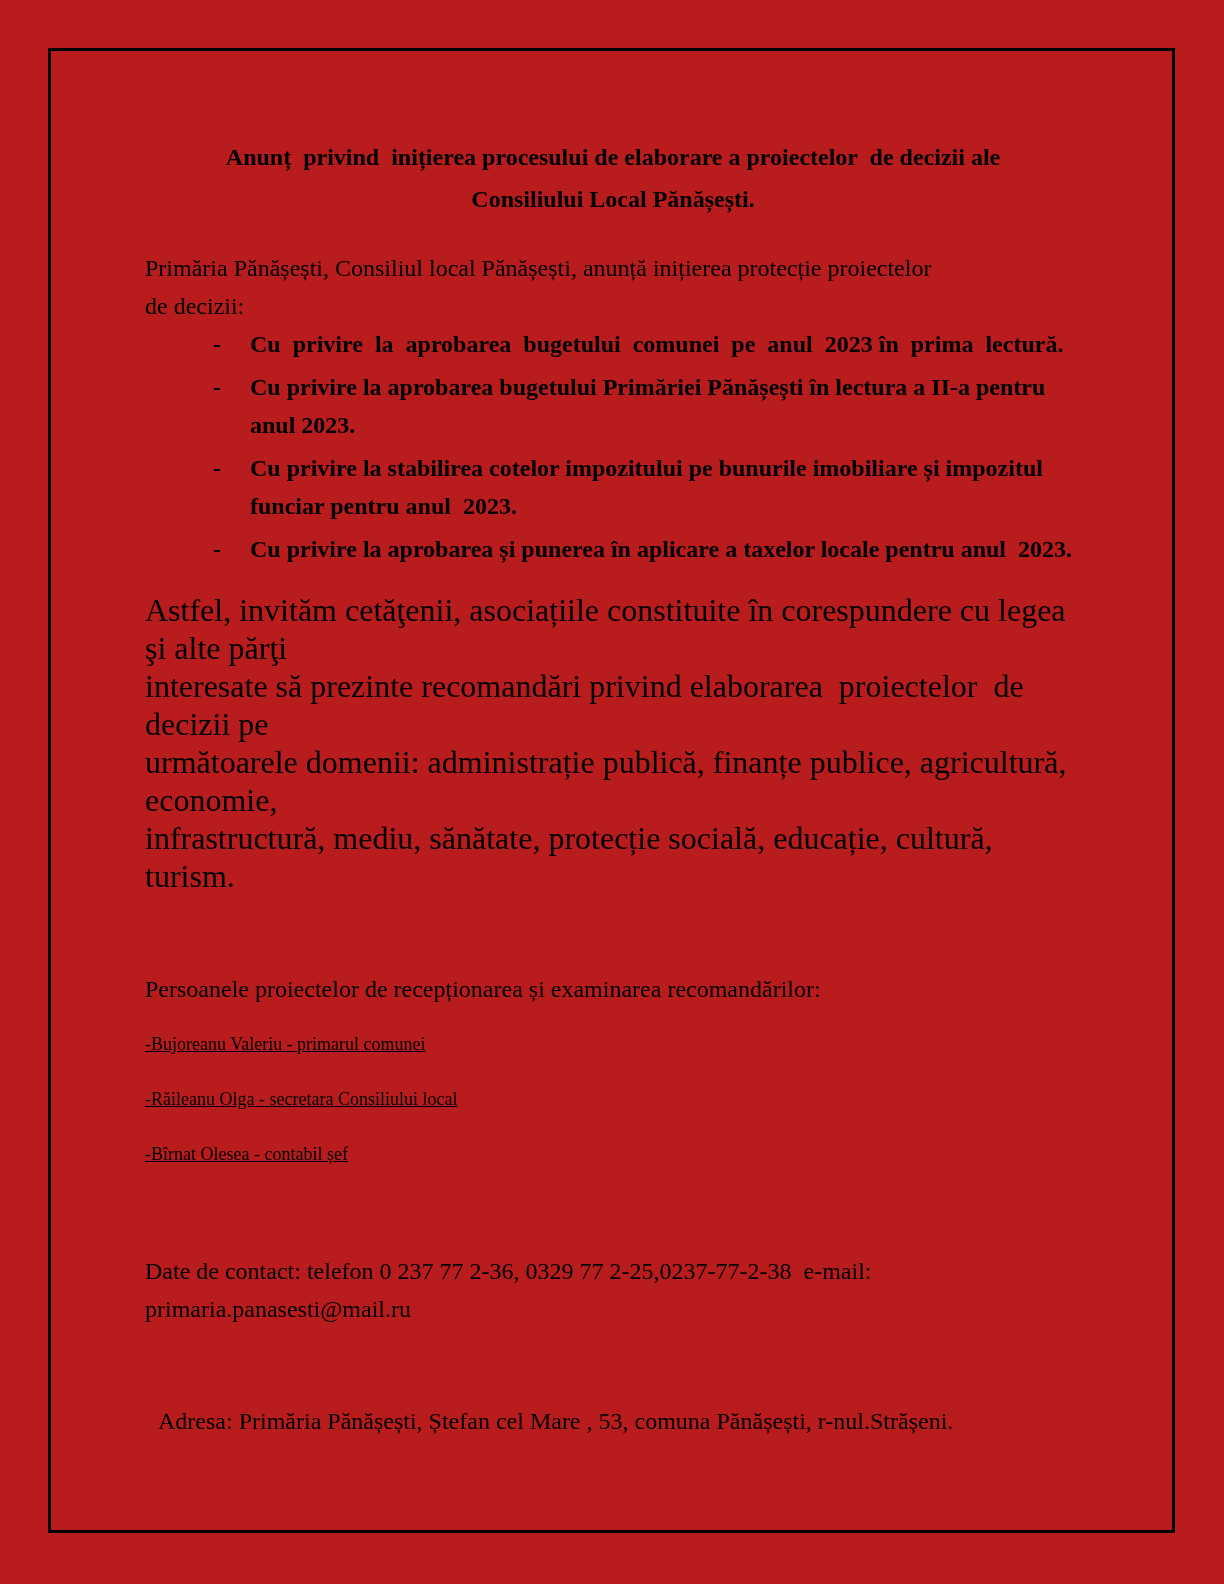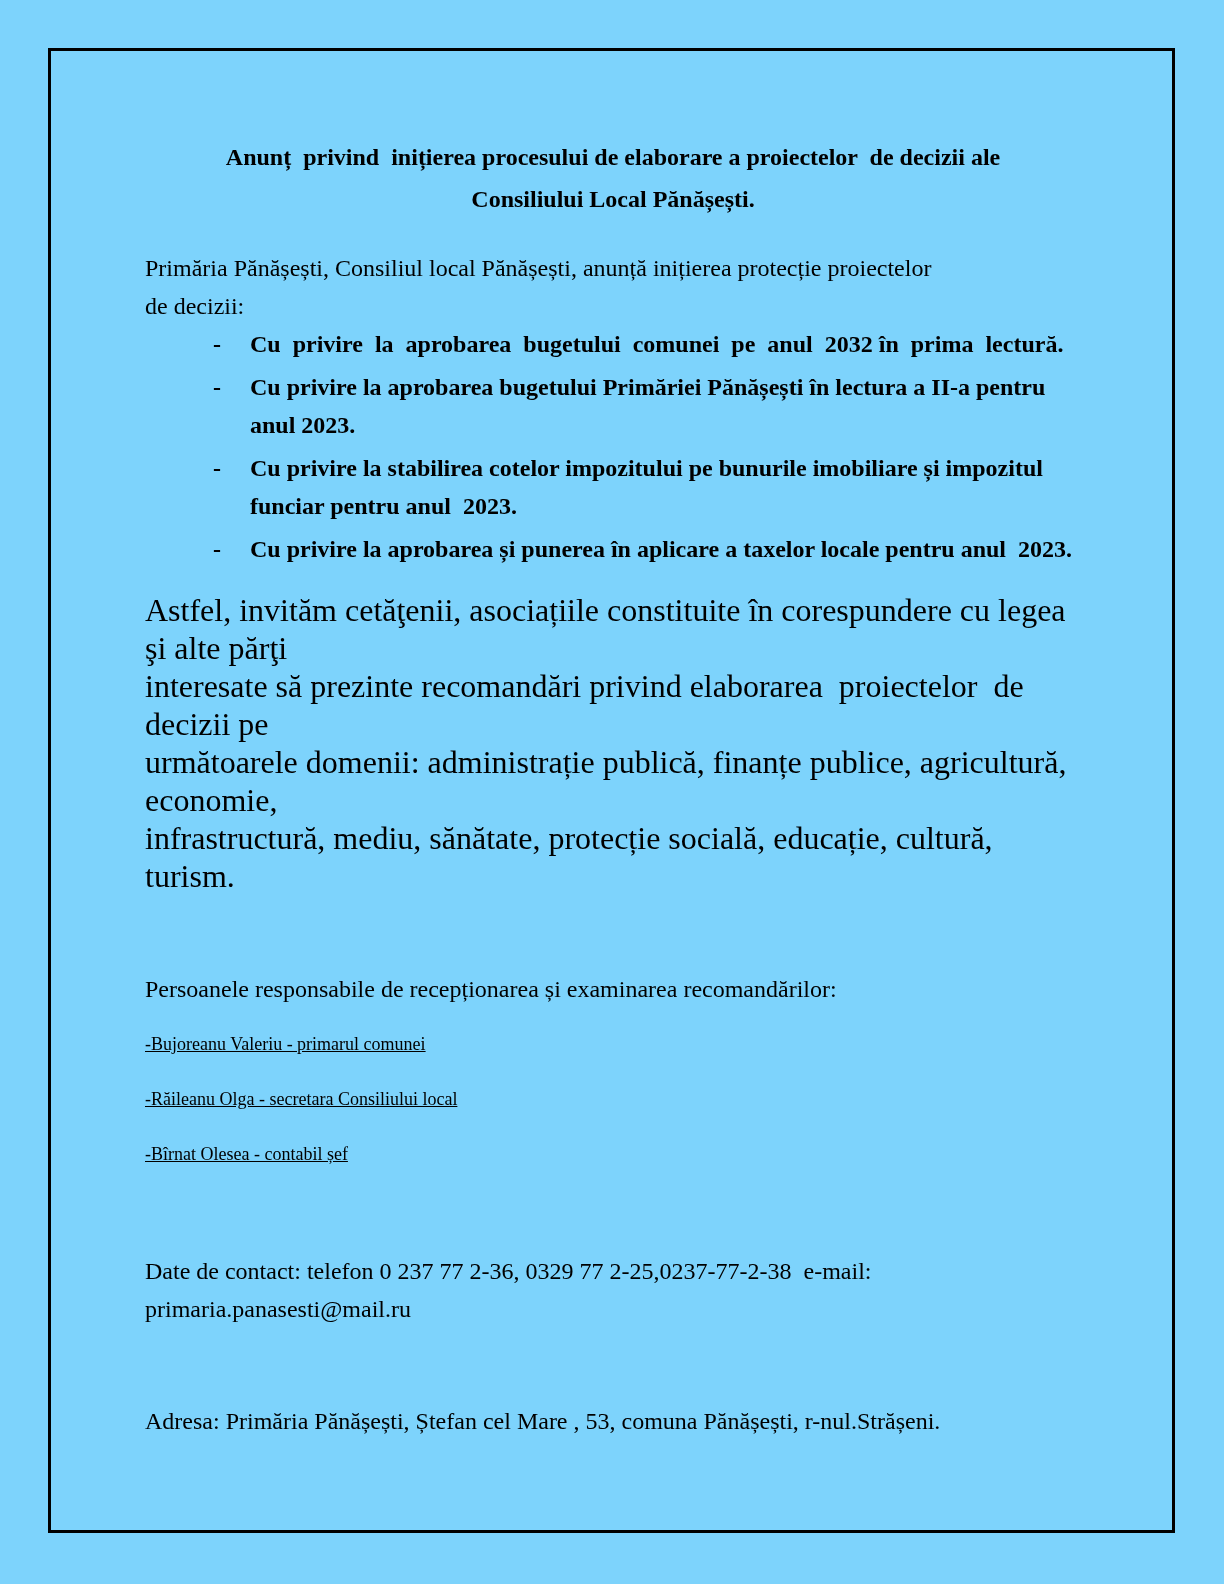--- a/index.html
+++ b/index.html
@@ -4,21 +4,21 @@
 <style>
   html, body {
     margin: 0;
     padding: 0;
     background: #ffffff;
   }
   .page {
     position: relative;
     width: 1224px;
     height: 1584px;
-    background: #7dd3fc;
+    background: #b91c1c;
     color: #000000;
     font-family: "Liberation Serif", "DejaVu Serif", serif;
     overflow: hidden;
   }
   .border-frame {
     position: absolute;
     left: 48px;
     top: 48px;
     width: 1121px;
     height: 1479px;
@@ -83,41 +83,41 @@
     text-decoration: underline;
   }
   p.contact {
     font-size: 24px;
     line-height: 38px;
     margin: 79px 0 0 0;
   }
   p.address {
     font-size: 24px;
     line-height: 38px;
-    margin: 74px 0 0 0;
+    margin: 74px 0 0 13px;
   }
 </style>
 </head>
 <body>
 
 <div class="page">
   <div class="border-frame"></div>
   <div class="content">
     <h1 class="doc-title">Anunț  privind  inițierea procesului de elaborare a proiectelor  de decizii ale
 Consiliului Local Pănășești.</h1>
     <p class="intro">Primăria Pănășești, Consiliul local Pănășești, anunță inițierea protecție proiectelor
 de decizii:</p>
-    <ul class="decision-list"><li><span class="dash">-</span><span>Cu  privire  la  aprobarea  bugetului  comunei  pe  anul  2032 în  prima  lectură.</span></li><li><span class="dash">-</span><span>Cu privire la aprobarea bugetului Primăriei Pănășești în lectura a II-a pentru
+    <ul class="decision-list"><li><span class="dash">-</span><span>Cu  privire  la  aprobarea  bugetului  comunei  pe  anul  2023 în  prima  lectură.</span></li><li><span class="dash">-</span><span>Cu privire la aprobarea bugetului Primăriei Pănășești în lectura a II-a pentru
 anul 2023.</span></li><li><span class="dash">-</span><span>Cu privire la stabilirea cotelor impozitului pe bunurile imobiliare și impozitul
 funciar pentru anul  2023.</span></li><li><span class="dash">-</span><span>Cu privire la aprobarea și punerea în aplicare a taxelor locale pentru anul  2023.</span></li></ul>
     <p class="invitation">Astfel, invităm cetăţenii, asociațiile constituite în corespundere cu legea şi alte părţi
 interesate să prezinte recomandări privind elaborarea  proiectelor  de decizii pe
 următoarele domenii: administrație publică, finanțe publice, agricultură, economie,
 infrastructură, mediu, sănătate, protecție socială, educație, cultură, turism.</p>
-    <p class="responsible-heading">Persoanele responsabile de recepționarea și examinarea recomandărilor:</p>
+    <p class="responsible-heading">Persoanele proiectelor de recepționarea și examinarea recomandărilor:</p>
     <div class="persons">
         <p>-Bujoreanu Valeriu - primarul comunei</p>
         <p>-Răileanu Olga - secretara Consiliului local</p>
         <p>-Bîrnat Olesea - contabil șef</p>
       </div>
     <p class="contact">Date de contact: telefon 0 237 77 2-36, 0329 77 2-25,0237-77-2-38  e-mail:
 primaria.panasesti@mail.ru</p>
     <p class="address">Adresa: Primăria Pănășești, Ștefan cel Mare , 53, comuna Pănășești, r-nul.Strășeni.</p>
   </div>
 </div>

